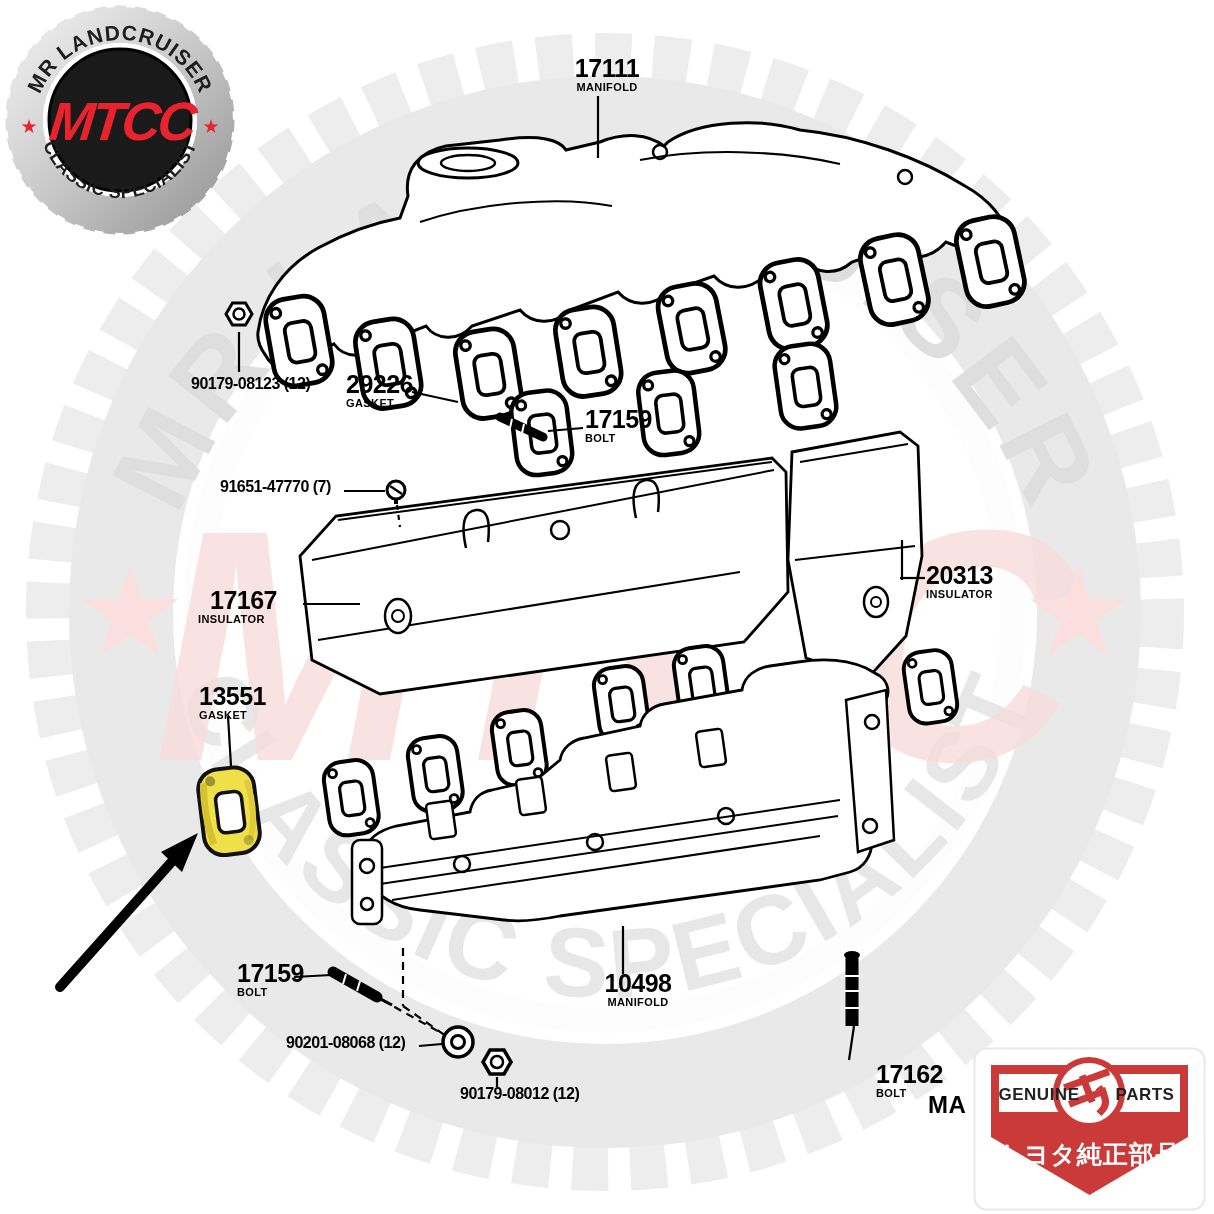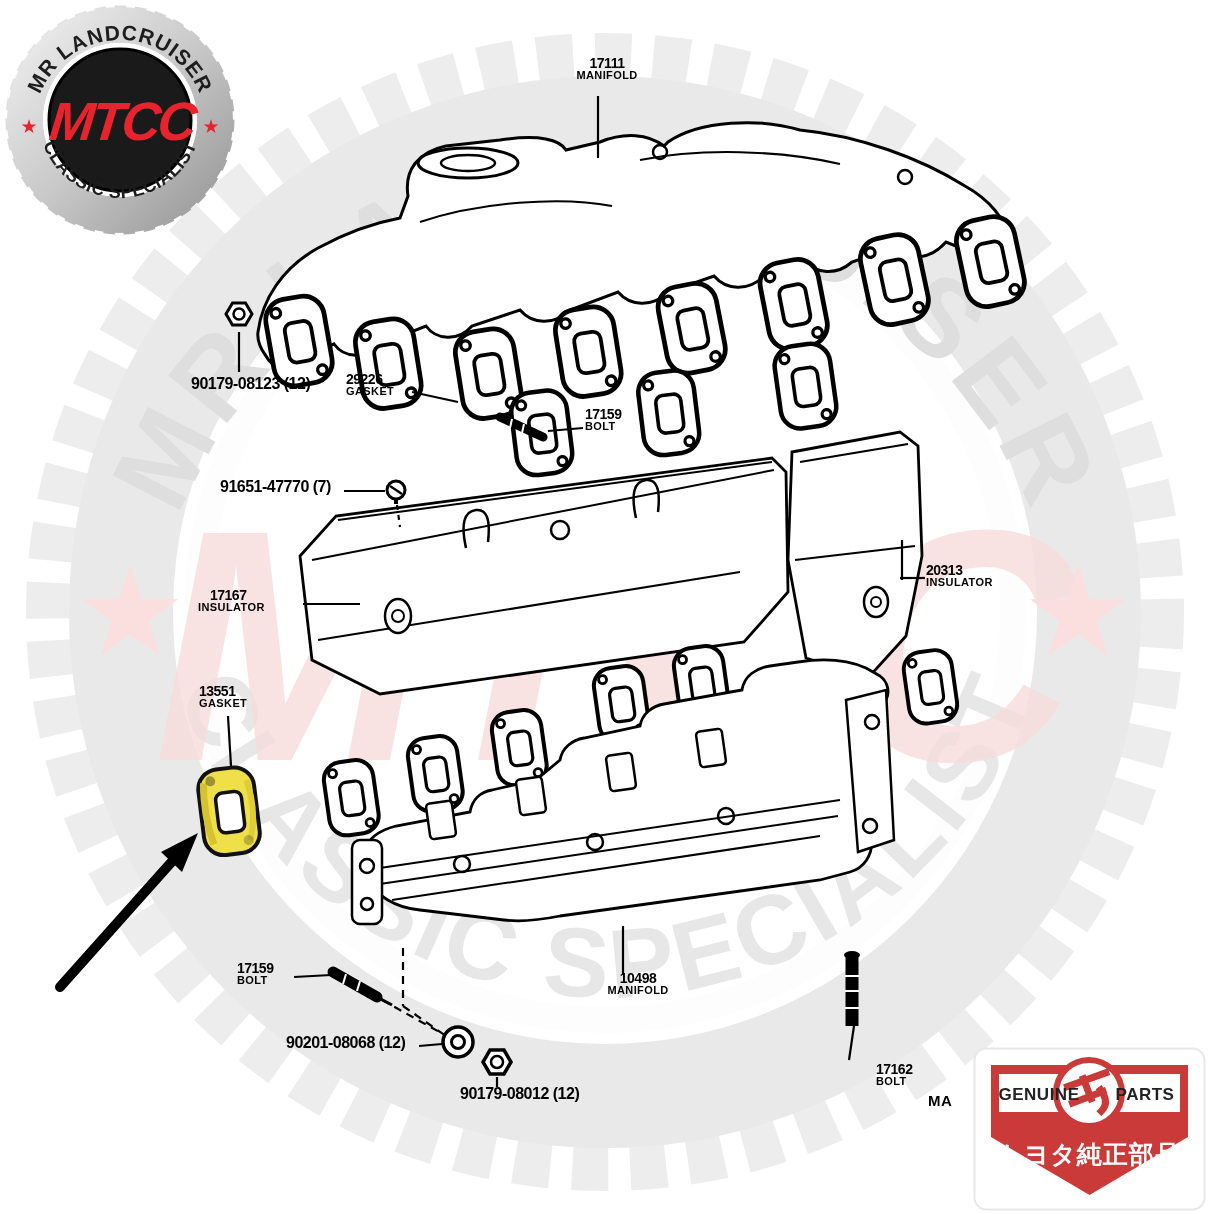--- a/index.html
+++ b/index.html
@@ -1,39 +1,39 @@
 <!DOCTYPE html>
 <html><head>
 <meta charset="utf-8">
 <style>
   html,body{margin:0;padding:0;background:#fff;}
   .stage{position:relative;width:1214px;height:1214px;background:#fff;overflow:hidden;
          font-family:"Liberation Sans",sans-serif;}
   svg.layer{position:absolute;left:0;top:0;}
   
   .plbl{position:absolute;font-weight:700;color:#000;line-height:1.02;white-space:nowrap;z-index:6;}
-  .plbl .num{display:block;font-size:14px;letter-spacing:-.5px;}
+  .plbl .num{display:block;font-size:25px;letter-spacing:-.5px;}
   .plbl .nm{display:block;font-size:11px;letter-spacing:.4px;}
   .plbl .pnum{display:block;font-size:16px;letter-spacing:-.5px;}
   .ctr{text-align:center;}
   #lbl-17111{left:552px;top:56px;width:110px;}
   #lbl-90179-08123{left:191px;top:376px;}
   #lbl-17171{left:346px;top:372px;}
   #lbl-17159a{left:585px;top:407px;}
   #lbl-91651{left:220px;top:479px;}
   #lbl-17167{left:198px;top:588px;}
   #lbl-17167 .num{margin-left:12px;}
   #lbl-17168{left:926px;top:563px;}
   #lbl-17173{left:199px;top:684px;}
   #lbl-17159b{left:237px;top:961px;}
   #lbl-90201{left:286px;top:1035px;}
   #lbl-90179-08012{left:448px;top:1086px;margin-left:12px;}
   #lbl-17141{left:588px;top:971px;width:100px;}
   #lbl-17162{left:828px;top:1062px;margin-left:48px;}
-  #lbl-ma{left:928px;top:1093px;font-size:15px;letter-spacing:.5px;}
+  #lbl-ma{left:928px;top:1093px;font-size:24px;letter-spacing:.5px;}
   
   #logo{position:absolute;left:2px;top:2px;z-index:8;}
   #badge{position:absolute;left:973px;top:1047px;z-index:8;}
 </style>
 </head>
 <body>
 
 <div class="stage">
 
   <svg class="layer" width="1214" height="1214">

